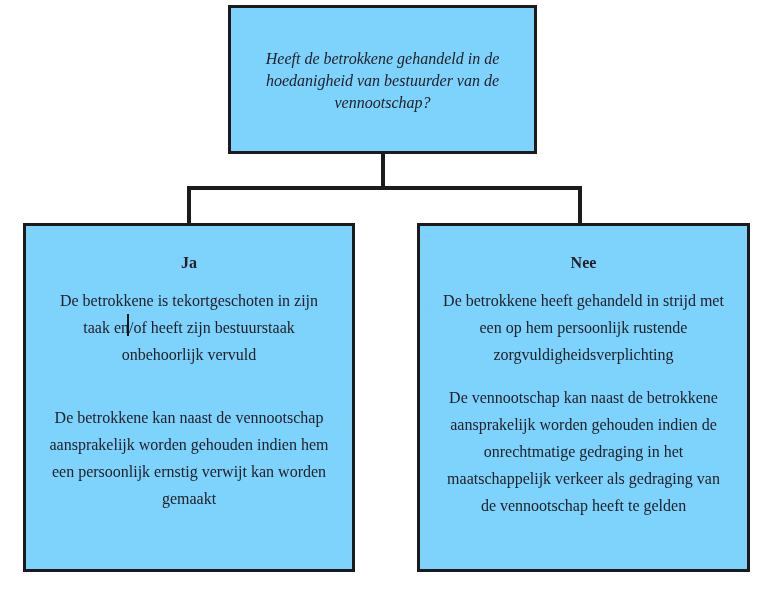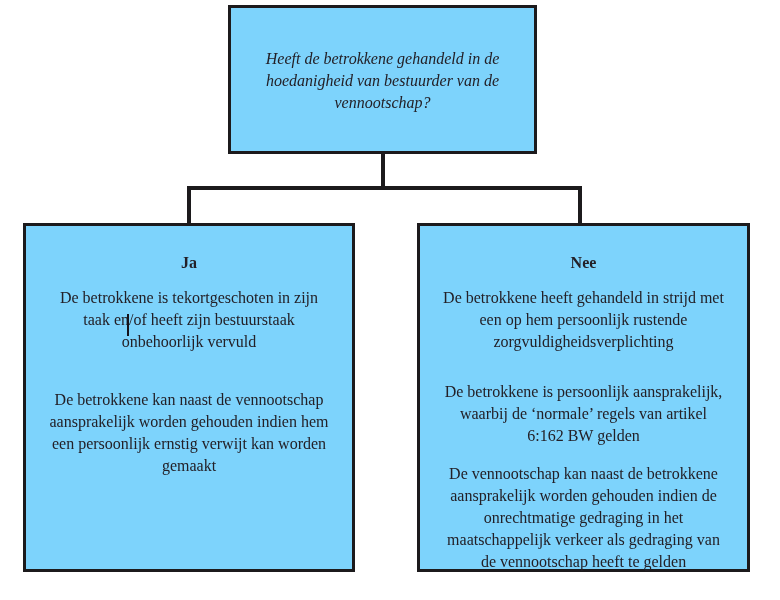--- a/index.html
+++ b/index.html
@@ -46,21 +46,21 @@
   .branch-box.right { left: 417px; width: 333px; }
   .branch-label {
     margin-top: 27px;
     font-weight: bold;
     font-size: 16px;
     line-height: 20px;
   }
   .para {
     margin: 0;
     font-size: 16px;
-    line-height: 22px;
+    line-height: 27px;
     white-space: pre-line;
   }
   .para.p1 { margin-top: 14px; }
   .para.p2 { margin-top: 28px; }
   .left  .para.p3 { margin-top: 36px; }
   .right .para.p3 { margin-top: 16px; }
   .line {
     position: absolute;
     background: #1c1a1c;
   }
@@ -102,23 +102,20 @@
 aansprakelijk worden gehouden indien hem
 een persoonlijk ernstig verwijt kan worden
 gemaakt</p>
   </div>
 
   <div class="box branch-box right">
     <div class="branch-label">Nee</div>
     <p class="para p1">De betrokkene heeft gehandeld in strijd met
 een op hem persoonlijk rustende
 zorgvuldigheidsverplichting</p>
-    <p class="para p2">De betrokkene is persoonlijk aansprakelijk,
-waarbij de ‘normale’ regels van artikel
-6:162 BW gelden</p>
     <p class="para p3">De vennootschap kan naast de betrokkene
 aansprakelijk worden gehouden indien de
 onrechtmatige gedraging in het
 maatschappelijk verkeer als gedraging van
 de vennootschap heeft te gelden</p>
   </div>
 
   <div class="caret"></div>
 
 </div>

